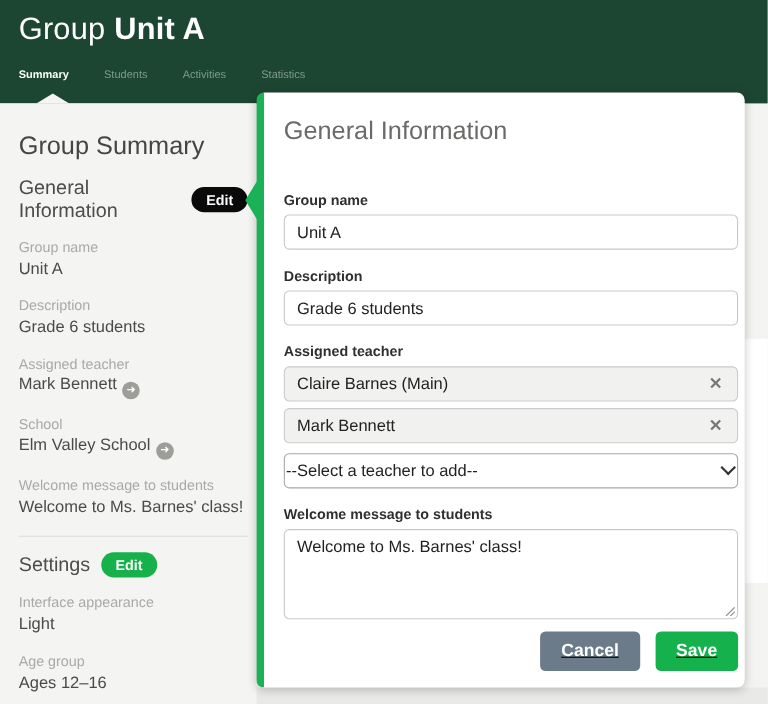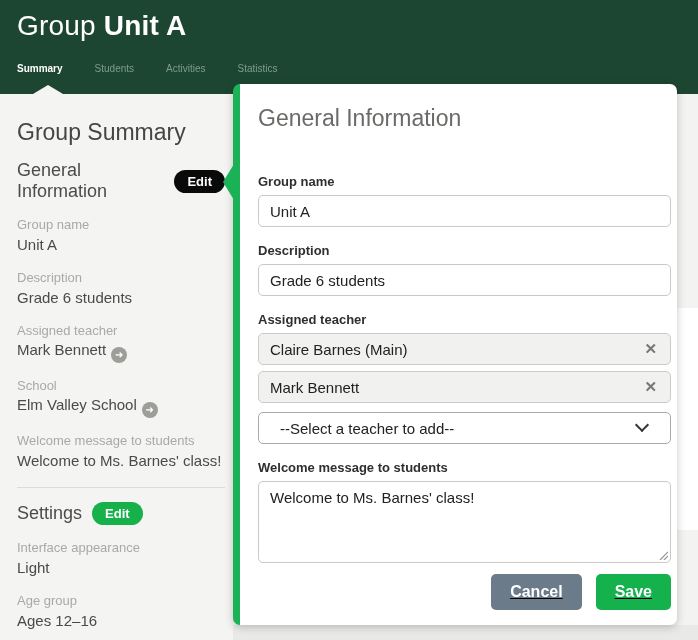--- a/index.html
+++ b/index.html
@@ -53,21 +53,21 @@
     box-shadow:0 2px 9px rgba(0,0,0,.22); padding:0 6px 0 18px; z-index:3; }
   .modal-title { margin-top:21px; font-size:23px; color:#6a6a68; font-weight:400; }
   .form-label { margin-top:16px; margin-bottom:6px; font-size:13px; font-weight:700; color:#2f2f2f; }
   .form-label.first { margin-top:42px; }
   .text-input { width:100%; height:32px; border:1px solid #c9c9c9; border-radius:5px;
     font-size:15px; color:#222; padding:0 11px; font-family:inherit; background:#fff; }
   .chip { display:flex; align-items:center; width:100%; height:32px; background:#f1f1f0;
     border:1px solid #cbcbcb; border-radius:5px; padding:0 11px; font-size:15px; color:#222; margin-bottom:6px; }
   .chip-x { margin-left:auto; color:#777775; font-weight:700; font-size:15px; cursor:pointer; padding:0 2px; }
   .select-box { display:flex; align-items:center; width:100%; height:32px; background:#fff;
-    border:1px solid #a8a8a8; border-radius:5px; padding:0 21px; font-size:15px; color:#222;
+    border:1px solid #a8a8a8; border-radius:5px; padding:0 1px; font-size:15px; color:#222;
     margin-top:9px; cursor:pointer; }
   .chevron { margin-left:auto; width:10px; height:10px; border-right:2px solid #333;
     border-bottom:2px solid #333; transform:rotate(45deg); margin-top:-6px; margin-right:2px; }
   .textarea-wrap { position:relative; width:100%; margin-top:2px; }
   .textarea { width:100%; height:82px; border:1px solid #c9c9c9; border-radius:5px;
     font-size:15px; color:#222; padding:7px 11px; font-family:inherit; resize:none; display:block; }
   .resize-handle { position:absolute; right:3px; bottom:3px; width:10px; height:10px; cursor:nwse-resize; }
   .btn-row { position:absolute; right:6px; bottom:15px; display:flex; gap:14px;text-decoration:underline; }
   .btn { height:36px; border:none; border-radius:5px; color:#fff; font-weight:700;
     font-size:16px; padding:0 19px; font-family:inherit; cursor:pointer; }

